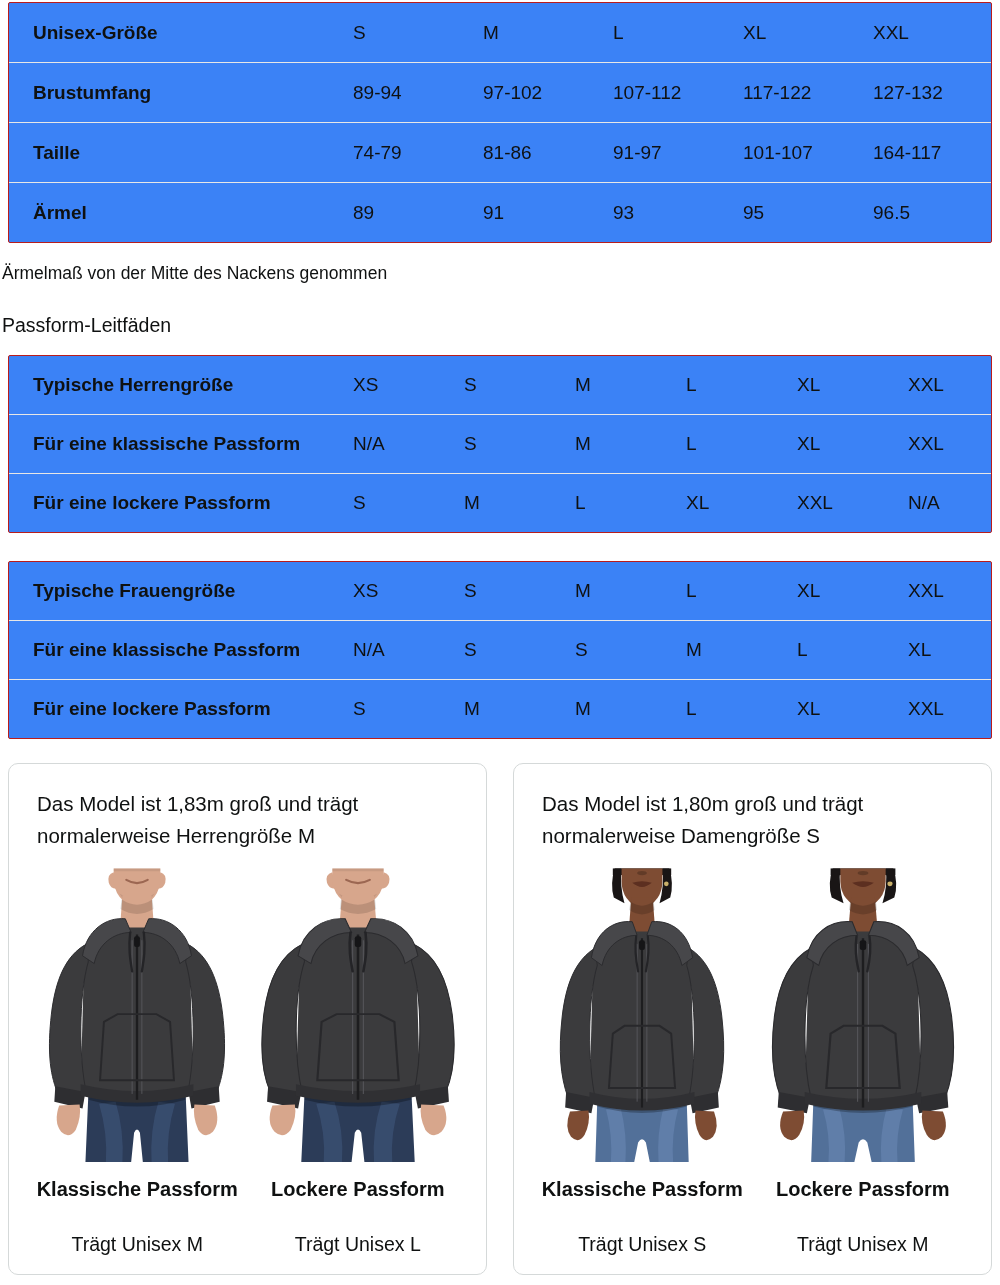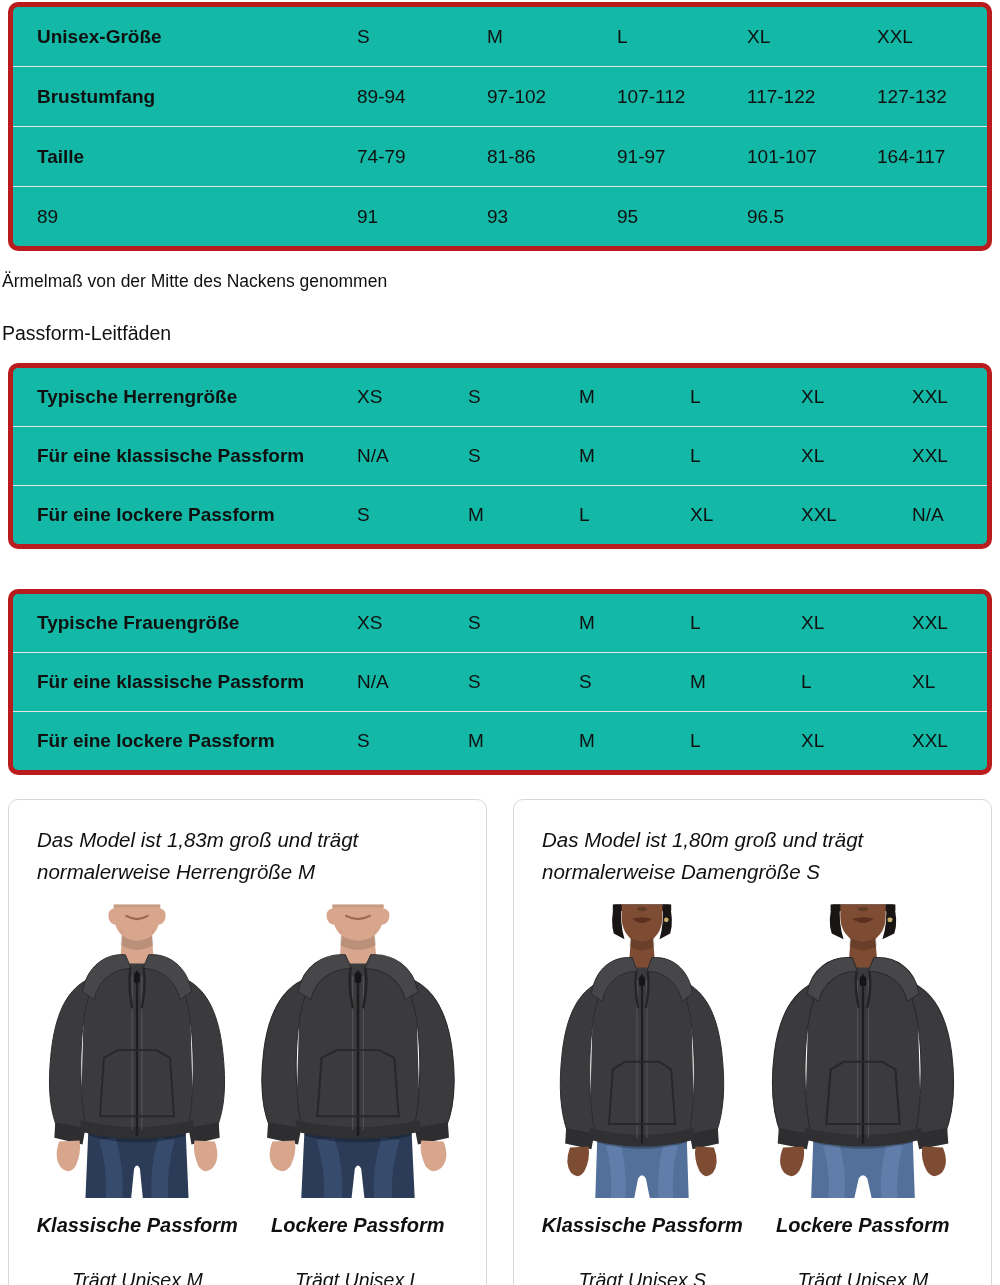--- a/index.html
+++ b/index.html
@@ -10,23 +10,23 @@
     -webkit-font-smoothing:antialiased;
   }
   .page{padding:2px 8px 10px;}
   .page-title{
     font-size:19.5px;
     font-weight:400;
     margin:0 0 14px -6px;
     letter-spacing:.1px;
   }
   .data-table{
-    border:5px solid #b91c1c;
-    border-radius:10px;
-    background:#14b8a6;
+    border:1px solid #b91c1c;
+    border-radius:2px;
+    background:#3b82f6;
     overflow:hidden;
   }
   .t-row{
     display:grid;
     align-items:center;
     min-height:59px;
     padding:0 24px;
   }
   .t-row + .t-row{border-top:1px solid #e7e7e7;}
   .fit-table .t-row{min-height:58px;}
@@ -37,22 +37,22 @@
   .note{
     font-size:17.5px;
     margin:20px 0 0 -6px;
     color:#0f1111;
   }
   .section-heading{
     font-size:19.5px;
     font-weight:400;
     margin:30px 0 18px -6px;
   }
-  .table-stack{display:flex;flex-direction:column;gap:40px;}
-  .cards{display:flex;gap:26px;margin-top:24px;font-style:italic;}
+  .table-stack{display:flex;flex-direction:column;gap:28px;}
+  .cards{display:flex;gap:26px;margin-top:24px;}
   .card{
     flex:1;
     border:1px solid #d5d9d9;
     border-radius:10px;
     padding:24px 18px 14px;
     background:#fff;
   }
   .card-header{
     font-size:20.5px;
     line-height:32px;
@@ -194,20 +194,21 @@
     </div>
     <div class="t-row cols5">
       <span class="t-label">Taille</span>
       <span class="t-val">74-79</span>
       <span class="t-val">81-86</span>
       <span class="t-val">91-97</span>
       <span class="t-val">101-107</span>
       <span class="t-val">164-117</span>
     </div>
     <div class="t-row cols5">
+      <span class="t-label">Ärmel</span>
       <span class="t-val">89</span>
       <span class="t-val">91</span>
       <span class="t-val">93</span>
       <span class="t-val">95</span>
       <span class="t-val">96.5</span>
     </div>
   </div>
 
   <p class="note">Ärmelmaß von der Mitte des Nackens genommen</p>
 

